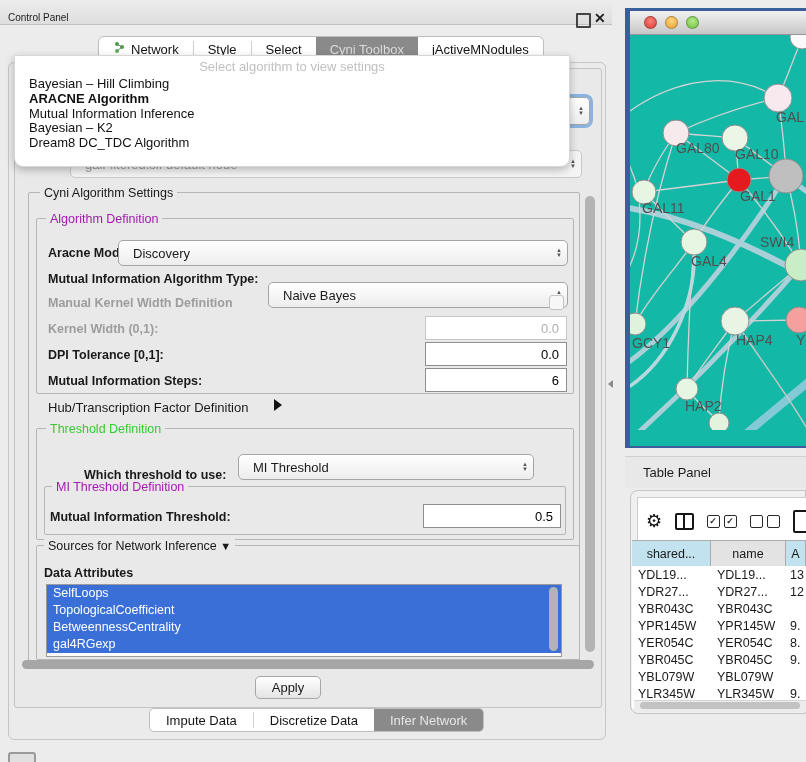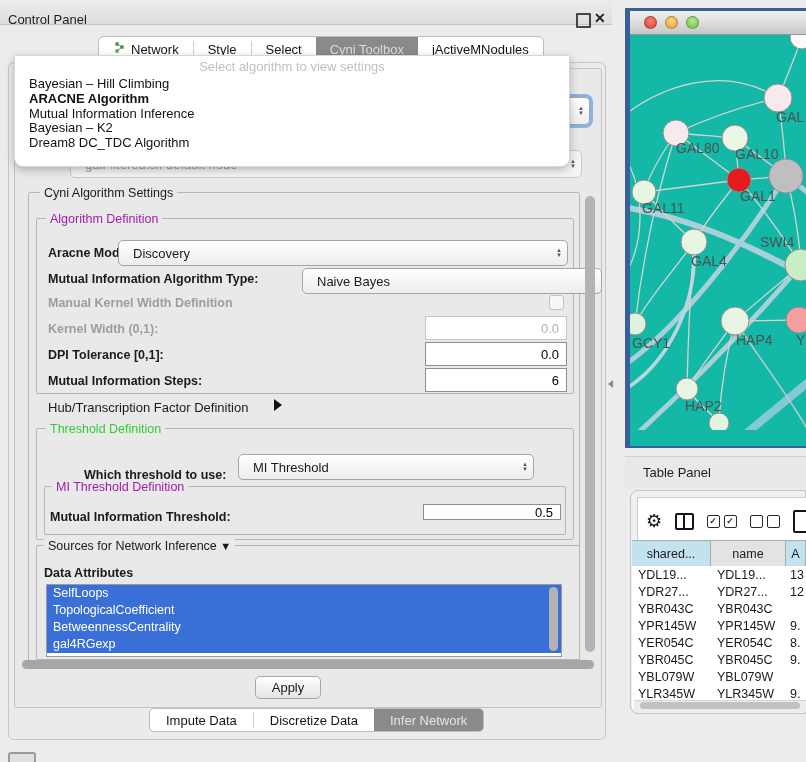--- a/index.html
+++ b/index.html
@@ -5,21 +5,21 @@
   html,body{margin:0;padding:0;}
   body{
     width:806px;height:762px;position:relative;overflow:hidden;
     background:#ececec;font-family:"Liberation Sans",sans-serif;color:#1a1a1a;
     -webkit-font-smoothing:antialiased;
   }
   .abs{position:absolute;}
   
   .cp-titlebar{left:0;top:8;width:612px;height:24px;background:linear-gradient(#ececec,#dedede);
     border-bottom:1px solid #c2c2c2;}
-  .cp-title{left:8px;top:12px;font-size:13px;color:#1c1c1c;}
+  .cp-title{left:8px;top:12px;font-size:10px;color:#1c1c1c;}
   .float-icon{left:576px;top:13px;width:11px;height:11px;border:2px solid #444;border-radius:1px;}
   .close-icon{left:594px;top:10px;font-size:14px;font-weight:bold;color:#222;}
   
   .tabstrip{left:98px;top:36px;height:24px;background:#fff;border:1px solid #bdbdbd;border-radius:6px;
     display:flex;align-items:center;overflow:hidden;}
   .tab{padding:0 14px;font-size:13px;height:24px;display:flex;align-items:center;gap:5px;color:#141414;}
   .tab.sel{background:#8a8a8a;color:#dcdcdc;}
   .vsep{width:1px;height:16px;background:#cfcfcf;}
   
   .outer-panel{left:8px;top:62px;width:596px;height:676px;background:#ebebeb;
@@ -171,21 +171,21 @@
 <div class="abs group" style="left:36px;top:218px;width:536px;height:174px;"></div>
 <div class="legend blue" style="left:46px;top:212px;">Algorithm Definition</div>
 
 <div class="lbl" style="left:48px;top:246px;">Aracne Mode:</div>
 <div class="combo" style="left:118px;top:240px;width:448px;height:24px;">
   <span class="txt">Discovery</span>
   <span class="stepper">▲<br>▼</span>
 </div>
 
 <div class="lbl" style="left:48px;top:272px;">Mutual Information Algorithm Type:</div>
-<div class="combo" style="left:268px;top:268px;width:298px;height:24px;margin-left:34px;">
+<div class="combo" style="left:268px;top:282px;width:298px;height:24px;">
   <span class="txt">Naive Bayes</span>
   <span class="stepper">▲<br>▼</span>
 </div>
 
 <div class="lbl dis" style="left:48px;top:296px;">Manual Kernel Width Definition</div>
 <div class="checkbox" style="left:549px;top:295px;"></div>
 
 <div class="lbl dis" style="left:48px;top:322px;">Kernel Width (0,1):</div>
 <input class="field dis" readonly="" style="left: 425px; top: 316px; width: 142px; height: 24px;" value="0.0">
 
@@ -203,21 +203,21 @@
 
 <div class="lbl" style="left:84px;top:468px;">Which threshold to use:</div>
 <div class="combo" style="left:238px;top:454px;width:294px;height:24px;">
   <span class="txt">MI Threshold</span>
   <span class="stepper">▲<br>▼</span>
 </div>
 
 <div class="abs group" style="left:44px;top:486px;width:520px;height:47px;"></div>
 <div class="legend blue" style="left:52px;top:480px;">MI Threshold Definition</div>
 <div class="lbl" style="left:50px;top:510px;">Mutual Information Threshold:</div>
-<input class="field" style="left: 423px; top: 504px; width: 138px; height: 16px;" value="0.5">
+<input class="field" style="left: 423px; top: 504px; width: 138px; height: 24px;" value="0.5">
 
 <div class="abs group" style="left:36px;top:545px;width:542px;height:113px;"></div>
 <div class="legend" style="left:44px;top:539px;">
   <span>Sources for Network Inference</span>
   <span style="font-size:11px;">▼</span>
 </div>
 <div class="lbl" style="left:44px;top:566px;">Data Attributes</div>
 <div class="abs attr-list" style="left:46px;top:584px;width:514px;height:71px;">
     <div class="attr-item">SelfLoops</div>
     <div class="attr-item">TopologicalCoefficient</div>

